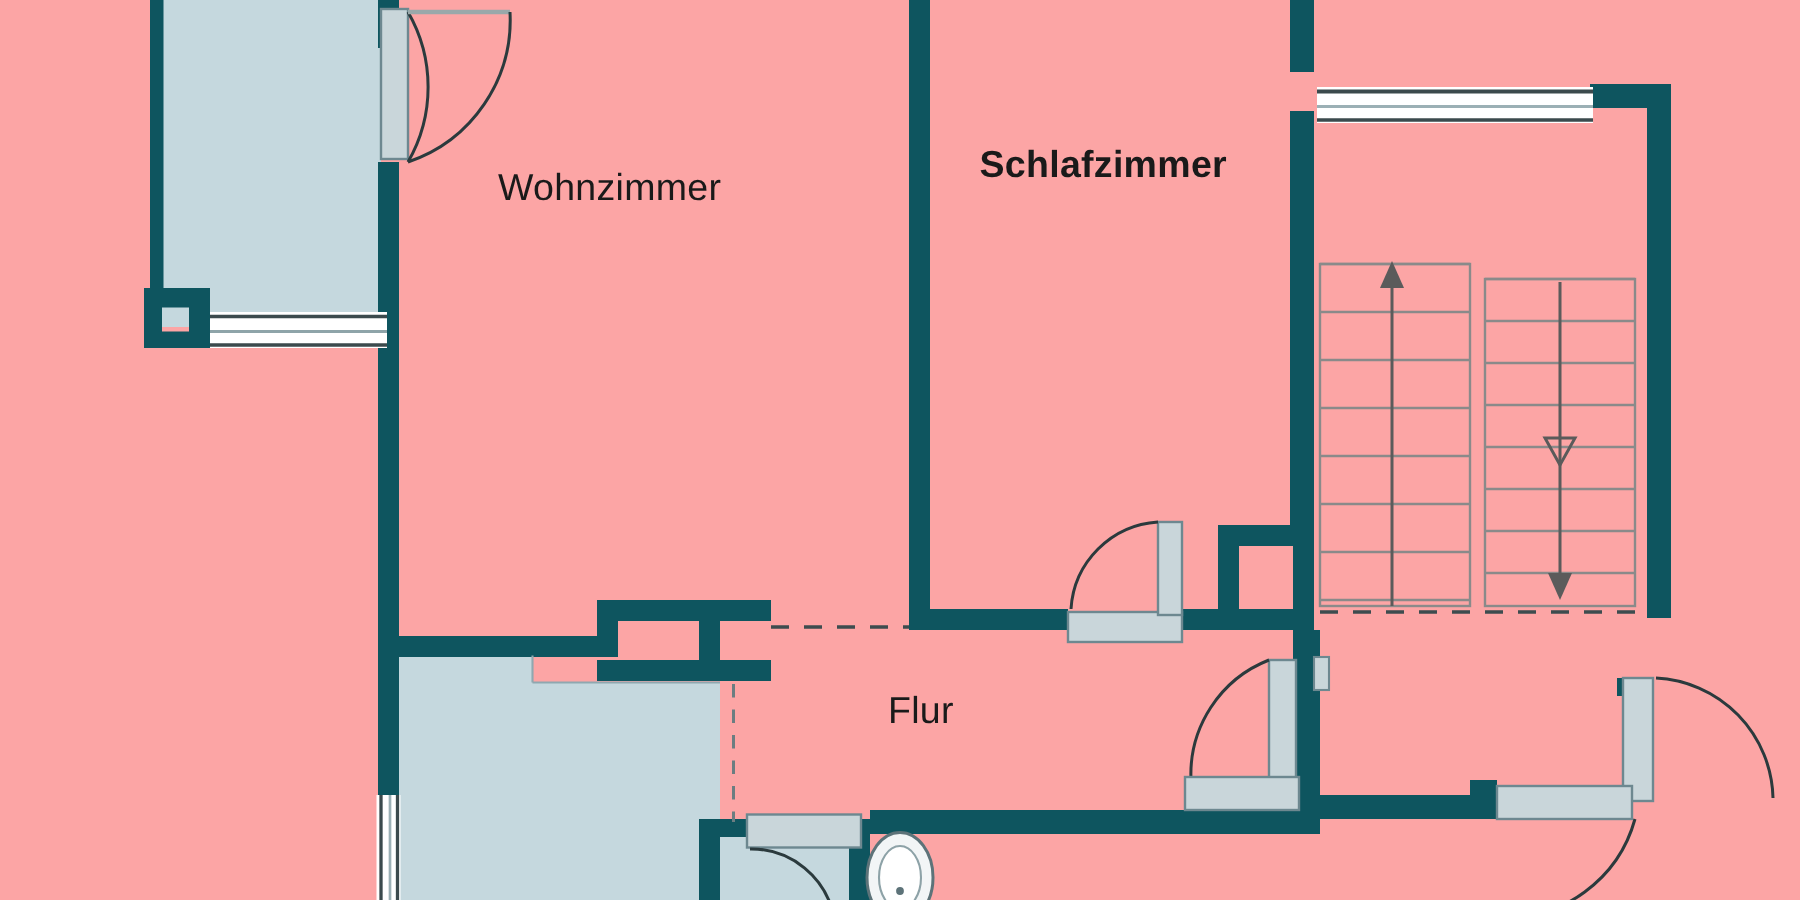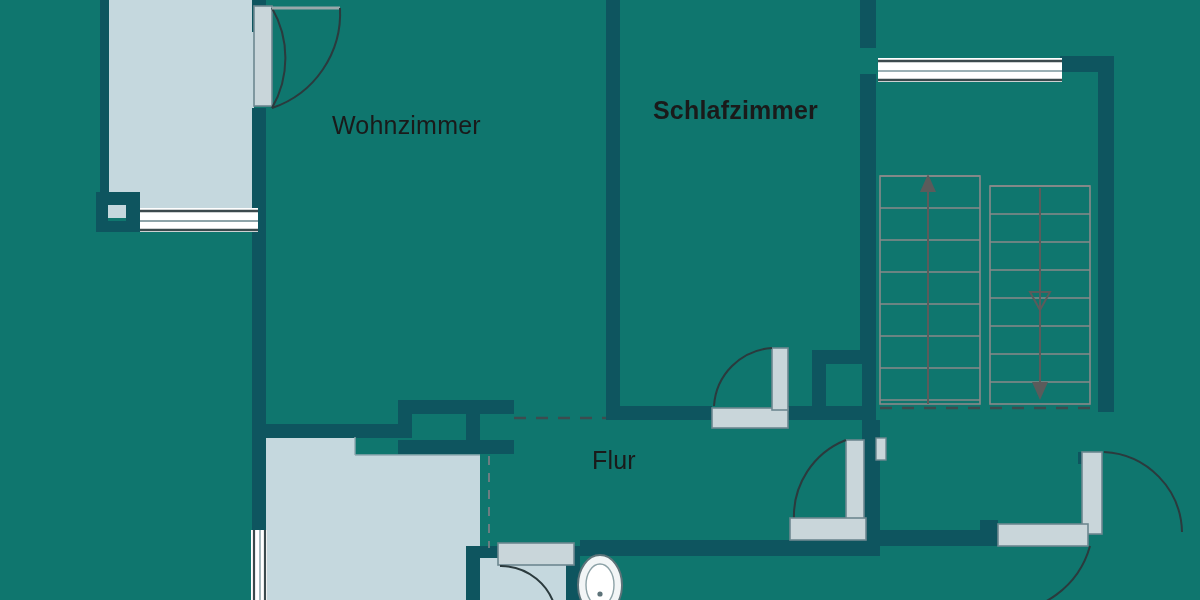--- a/index.html
+++ b/index.html
@@ -8,21 +8,21 @@
     padding: 0;
     background: #ffffff;
   }
   body {
     font-family: "Liberation Sans", sans-serif;
   }
   #floorplan-root {
     position: relative;
     width: 1200px;
     height: 600px;
-    background: #0f766e;
+    background: #fca5a5;
     overflow: hidden;
   }
   #floorplan-svg {
     position: absolute;
     left: 0;
     top: 0;
     width: 1200px;
     height: 600px;
     display: block;
   }
@@ -235,16 +235,16 @@
       <line x1="355" y1="437" x2="355" y2="455"></line>
       <line x1="355" y1="455" x2="480" y2="455"></line>
     </g>
 
   </svg>
 
   <div class="room-label" style="left:332px; top:113px;">Wohnzimmer</div>
 
   <div class="room-label" style="left:653px; top:98px;font-weight:bold;">Schlafzimmer</div>
 
-  <div class="room-label" style="left:592px; top:448px;">Flur</div>
+  <div class="room-label" style="left:592px; top:462px;">Flur</div>
 
 
 </div>
 
 </body></html>

